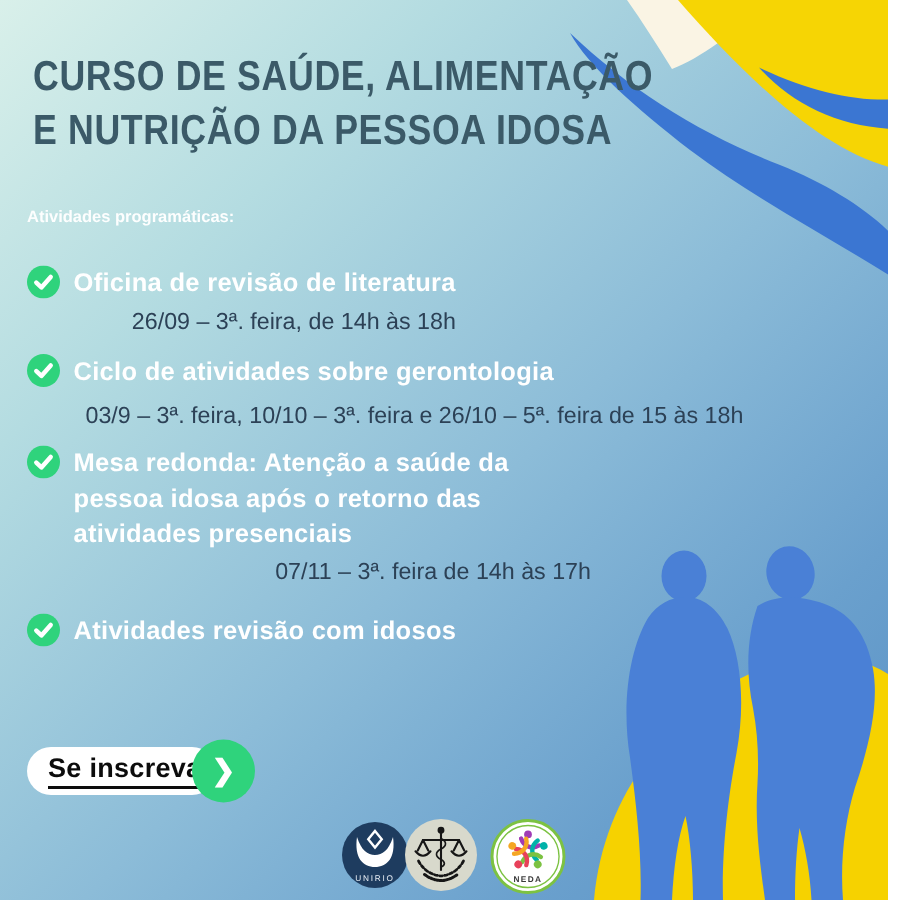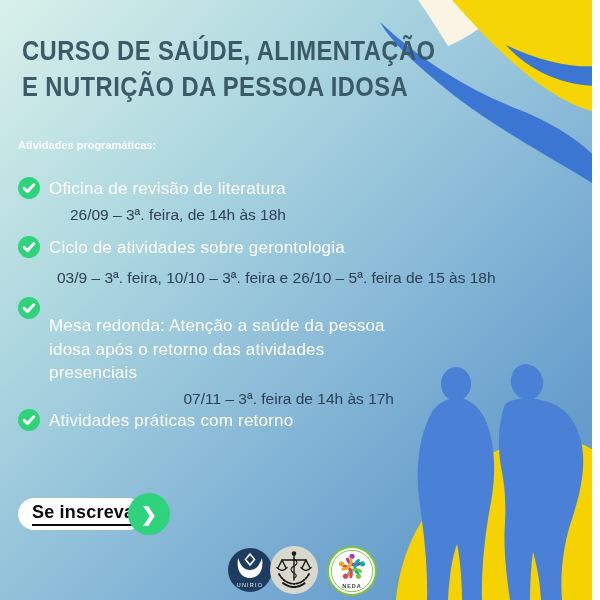--- a/index.html
+++ b/index.html
@@ -12,23 +12,23 @@
   .title{
     position:absolute;left:22px;top:33px;color:#3b5a68;font-weight:800;
     font-size:28px;line-height:36px;letter-spacing:.5px;
     transform:scaleX(.85);transform-origin:left top;white-space:nowrap;
   }
   .section-heading{
     position:absolute;left:18px;top:139px;color:#fdfefe;font-weight:700;font-size:11px;
   }
   .activity{position:absolute;left:18px;display:flex;align-items:flex-start;}
   .activity .check{flex:0 0 22px;width:22px;height:22px;margin-right:9px;margin-top:0px;}
-  .activity .a-title{color:#fff;font-weight:400;font-size:17px;line-height:23.5px;letter-spacing:.2px;}
+  .activity .a-title{color:#fff;font-weight:700;font-size:17px;line-height:23.5px;letter-spacing:.2px;}
   .activity .a-sched{color:#2c4156;font-size:15.5px;margin-top:5px;margin-left:8px;white-space:nowrap;text-align:right;}
-  .a3 .a-title{max-width:345px;margin-top:17px;}
+  .a3 .a-title{max-width:345px;}
   .cta{position:absolute;left:18px;top:497px;height:34px;}
   .cta-pill{
     position:absolute;left:0;top:1px;height:32px;width:126px;background:#fff;border-radius:17px;
     display:flex;align-items:center;padding-left:14px;box-sizing:border-box;cursor:pointer;
   }
   .cta-label{
     font-size:18px;font-weight:700;color:#0c0c0c;border-bottom:2.5px solid #0c0c0c;
     padding-bottom:1px;padding-right:6px;letter-spacing:.2px;
   }
   .cta-circle{
@@ -99,21 +99,21 @@
       <div class="a-sched">07/11 – 3ª. feira de 14h às 17h</div>
     </div>
   </div>
 
   <div class="activity" style="top:409px;">
     <svg class="check" viewBox="0 0 22 22">
       <circle cx="11" cy="11" r="11" fill="#2fd37c"></circle>
       <path d="M6.2 11.4 L9.6 14.6 L15.8 7.6" fill="none" stroke="#fff" stroke-width="3" stroke-linecap="round" stroke-linejoin="round"></path>
     </svg>
     <div>
-      <div class="a-title">Atividades práticas com retorno</div>
+      <div class="a-title">Atividades revisão com idosos</div>
     </div>
   </div>
 
   <div class="cta">
     <div class="cta-pill">
       <span class="cta-label">Se inscreva</span>
     </div>
     <div class="cta-circle">
       <span>❯</span>
     </div>

